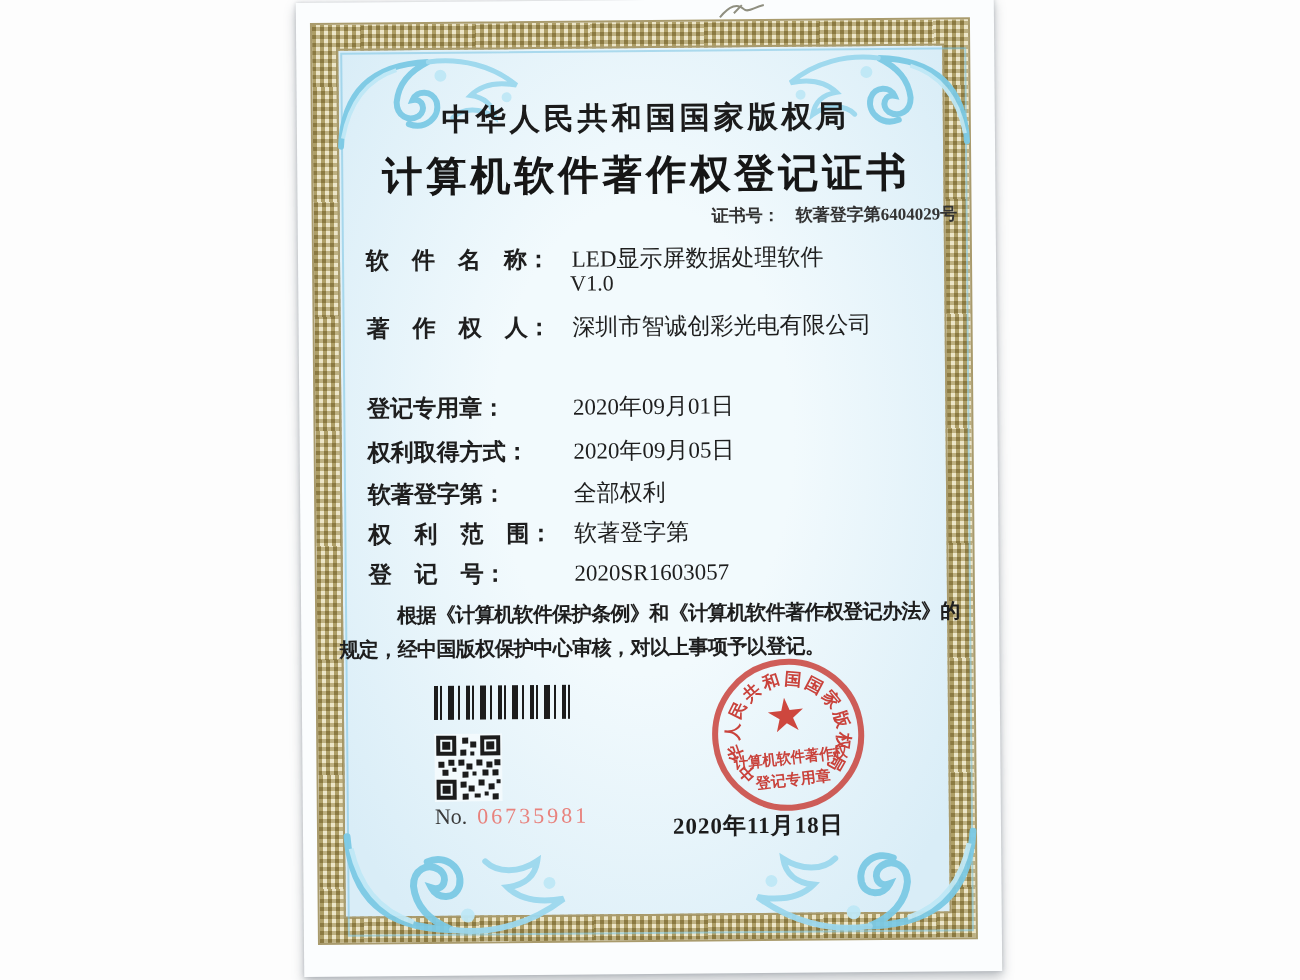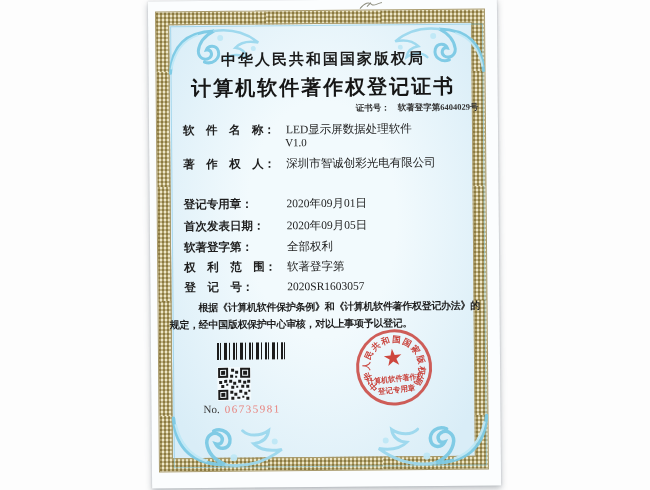--- a/index.html
+++ b/index.html
@@ -52,21 +52,21 @@
     color:#1e1e1e; white-space:nowrap; }
   .stmt1 { top:300px; left:48px; }
   .stmt2 { top:317px; left:19px; }
 
   .barcode { position:absolute; left:66px; top:342px; width:71px; height:17px;
     background:repeating-linear-gradient(90deg,
       #1c1c1c 0 2px, transparent 2px 3px, #1c1c1c 3px 4px, transparent 4px 7px,
       #1c1c1c 7px 10px, transparent 10px 12px, #1c1c1c 12px 13px, transparent 13px 16px); }
   .qr { position:absolute; left:66px; top:366px; }
 
-  .serial { position:absolute; left:52px; top:402px; font-size:11px; color:#3a3a3a;
+  .serial { position:absolute; left:66px; top:402px; font-size:11px; color:#3a3a3a;
     font-family:"Liberation Serif", serif; }
   .serial .num { color:var(--serial_red,#e8827d); letter-spacing:1.5px; margin-left:5px; }
 
   .seal { position:absolute; left:205px; top:330px; width:76px; height:76px;
     transform:rotate(-6deg); color:var(--seal_red,#c9423b); }
   .seal-circle { position:absolute; inset:0; border-radius:50%;
     border:3px solid rgba(201,66,59,.85); }
   .seal-ring { position:absolute; inset:0; font-size:8.5px; font-weight:bold; }
   .seal-ring span { position:absolute; left:50%; top:50%; width:10px; margin-left:-5px;
     text-align:center; }
@@ -138,21 +138,21 @@
       <div class="r0b val">V1.0</div>
       <div class="row r1">
         <span class="lbl">著　作　权　人：</span>
         <span class="val">深圳市智诚创彩光电有限公司</span>
       </div>
       <div class="row r2">
         <span class="lbl">登记专用章：</span>
         <span class="val">2020年09月01日</span>
       </div>
       <div class="row r3">
-        <span class="lbl">首次发表日期：</span>
+        <span class="lbl">权利取得方式：</span>
         <span class="val">2020年09月05日</span>
       </div>
       <div class="row r4">
         <span class="lbl">软著登字第：</span>
         <span class="val">全部权利</span>
       </div>
       <div class="row r5">
         <span class="lbl">权　利　范　围：</span>
         <span class="val">软著登字第</span>
       </div>
@@ -200,20 +200,21 @@
             <rect x="20" y="30" width="3" height="2"></rect>
           <rect x="25" y="29" width="2" height="2"></rect>
             <rect x="29" y="30" width="3" height="3"></rect>
         </g>
       </svg>
 
       <div class="serial">
         <span>No.</span><span class="num">06735981</span>
       </div>
 
+      <div class="issue-date">2020年11月18日</div>
 
       <div class="seal">
         <div class="seal-circle"></div>
         <div class="seal-ring">
             <span style="transform: translateY(-50%) rotate(-126deg) translateY(-27px);">中</span>
             <span style="transform: translateY(-50%) rotate(-103.091deg) translateY(-27px);">华</span>
             <span style="transform: translateY(-50%) rotate(-80.1818deg) translateY(-27px);">人</span>
             <span style="transform: translateY(-50%) rotate(-57.2727deg) translateY(-27px);">民</span>
             <span style="transform: translateY(-50%) rotate(-34.3636deg) translateY(-27px);">共</span>
             <span style="transform: translateY(-50%) rotate(-11.4545deg) translateY(-27px);">和</span>

